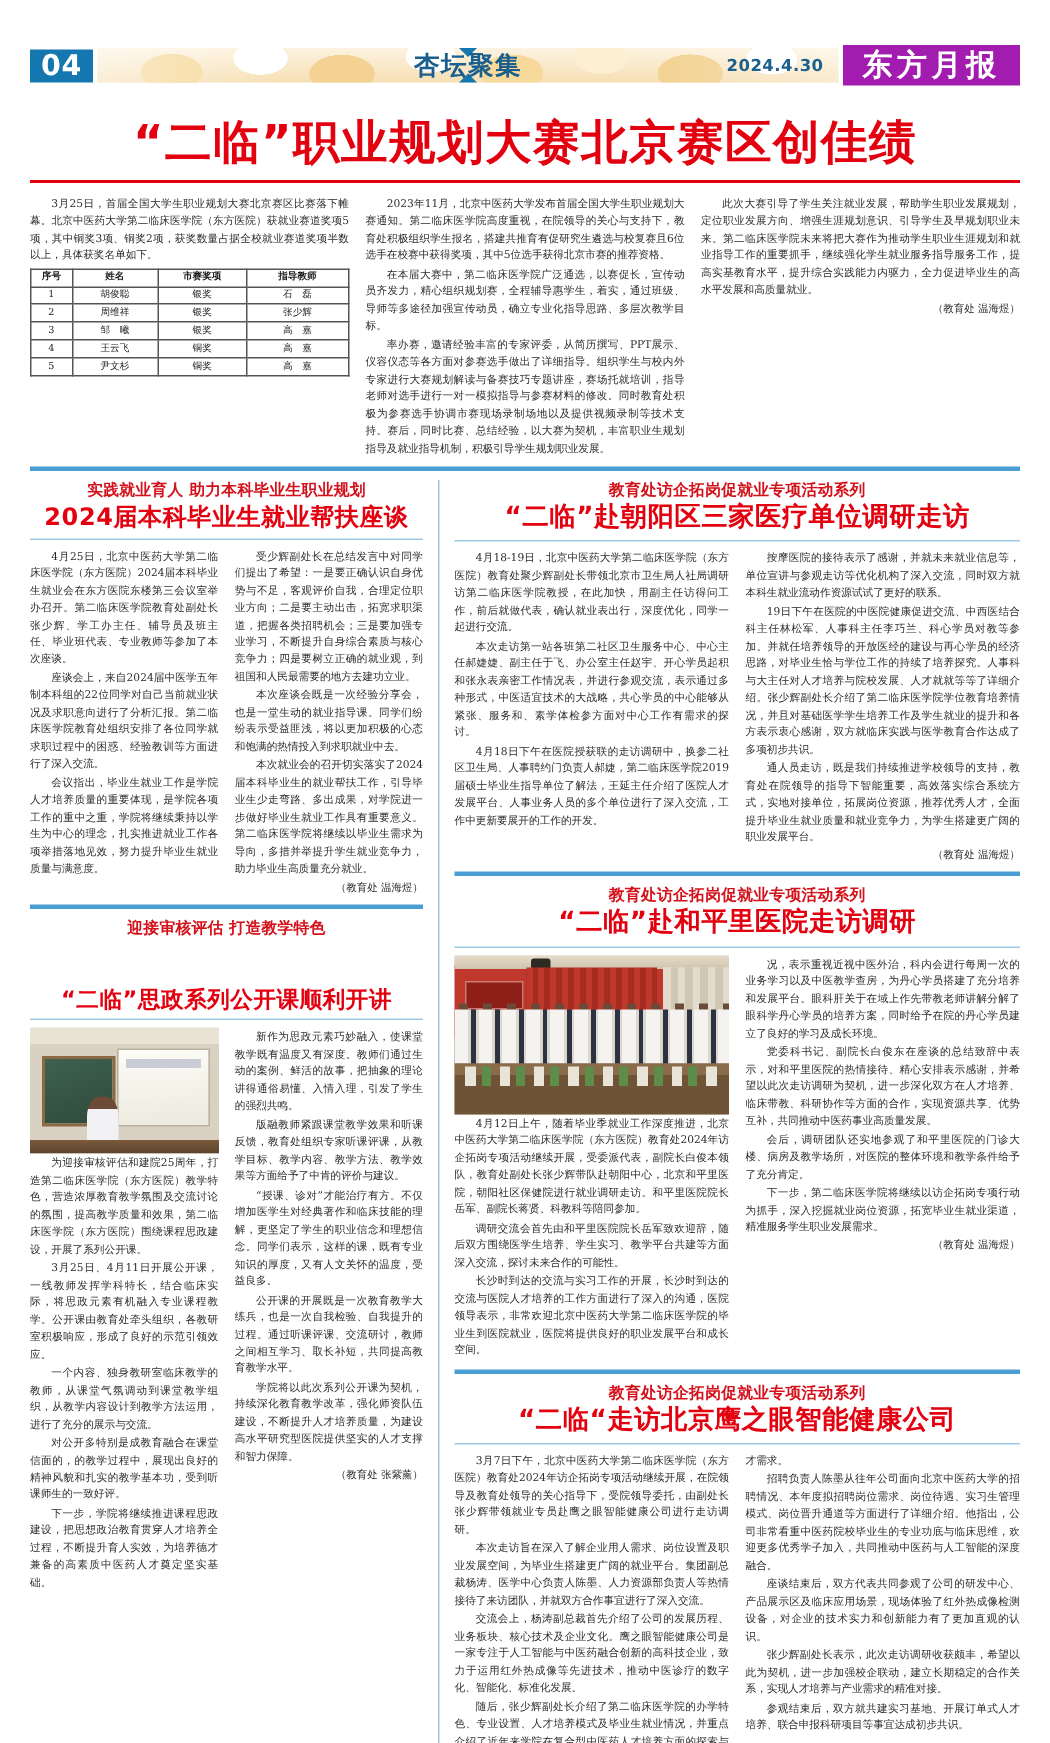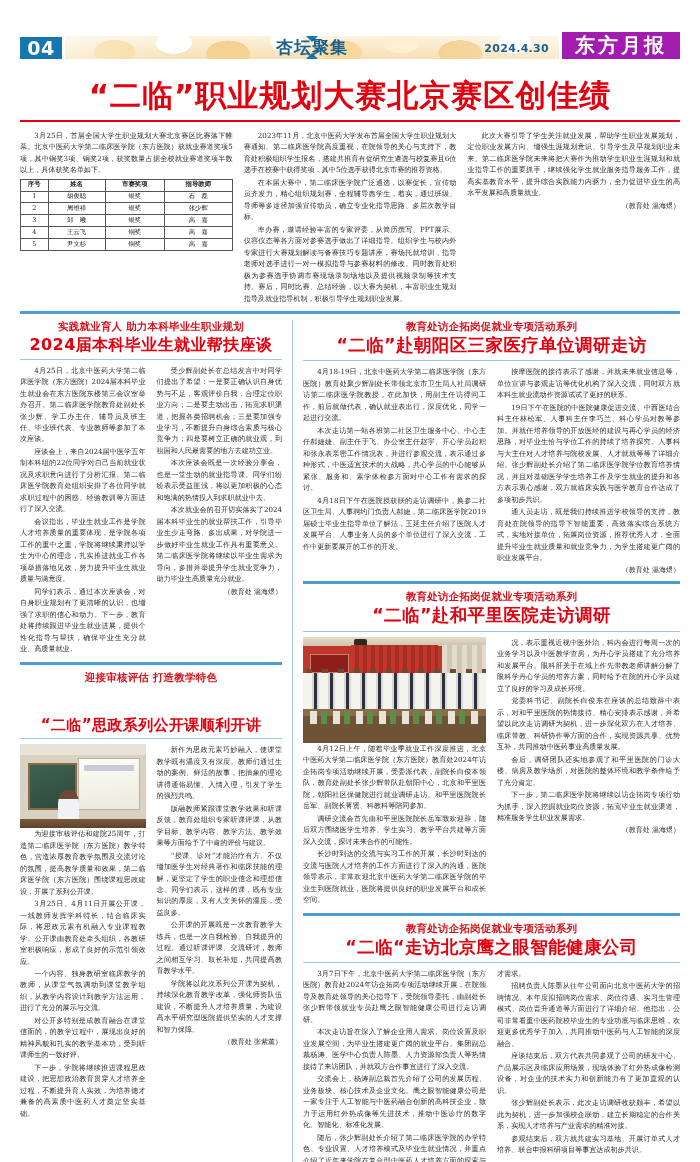--- a/index.html
+++ b/index.html
@@ -15,21 +15,21 @@
     background:#fff;
     box-sizing:border-box;
     padding:0 20px;
   }
 
   
   .masthead{
     position:relative;
     height:31px;
     margin-top:28px;
-    display:flex;align-items:flex-end;
+    display:flex;align-items:center;
   }
   .folio{
     width:42px;background:#1577b0;color:#fff;
     display:flex;align-items:center;justify-content:center;
     font-size:19px;font-weight:bold;letter-spacing:.5px;
     font-family:"DejaVu Sans",sans-serif;
   }
   .masthead-band{
     flex:1;position:relative;margin-left:3px;margin-right:3px;
     background:
@@ -299,21 +299,20 @@
 
       <div class="blk">
         <div class="kicker">实践就业育人 助力本科毕业生职业规划</div>
         <div class="sub-headline md">2024届本科毕业生就业帮扶座谈</div>
         <div class="rule-thin"></div>
         <div class="cols">
           <div class="col">
             <p class="body">4月25日，北京中医药大学第二临床医学院（东方医院）2024届本科毕业生就业会在东方医院东楼第三会议室举办召开。第二临床医学院教育处副处长张少辉、学工办主任、辅导员及班主任、毕业班代表、专业教师等参加了本次座谈。</p>
             <p class="body">座谈会上，来自2024届中医学五年制本科组的22位同学对自己当前就业状况及求职意向进行了分析汇报。第二临床医学院教育处组织安排了各位同学就求职过程中的困惑、经验教训等方面进行了深入交流。</p>
             <p class="body">会议指出，毕业生就业工作是学院人才培养质量的重要体现，是学院各项工作的重中之重，学院将继续秉持以学生为中心的理念，扎实推进就业工作各项举措落地见效，努力提升毕业生就业质量与满意度。</p>
-            <p class="body">同学们表示，通过本次座谈会，对自身职业规划有了更清晰的认识，也增强了求职的信心和动力。下一步，教育处将持续跟进毕业生就业进展，提供个性化指导与帮扶，确保毕业生充分就业、高质量就业。</p>
           </div>
           <div class="col">
             <p class="body">受少辉副处长在总结发言中对同学们提出了希望：一是要正确认识自身优势与不足，客观评价自我，合理定位职业方向；二是要主动出击，拓宽求职渠道，把握各类招聘机会；三是要加强专业学习，不断提升自身综合素质与核心竞争力；四是要树立正确的就业观，到祖国和人民最需要的地方去建功立业。</p>
             <p class="body">本次座谈会既是一次经验分享会，也是一堂生动的就业指导课。同学们纷纷表示受益匪浅，将以更加积极的心态和饱满的热情投入到求职就业中去。</p>
             <p class="body">本次就业会的召开切实落实了2024届本科毕业生的就业帮扶工作，引导毕业生少走弯路、多出成果，对学院进一步做好毕业生就业工作具有重要意义。第二临床医学院将继续以毕业生需求为导向，多措并举提升学生就业竞争力，助力毕业生高质量充分就业。</p>
             <p class="byline">（教育处 温海煜）</p>
           </div>
         </div>
       </div>
 

